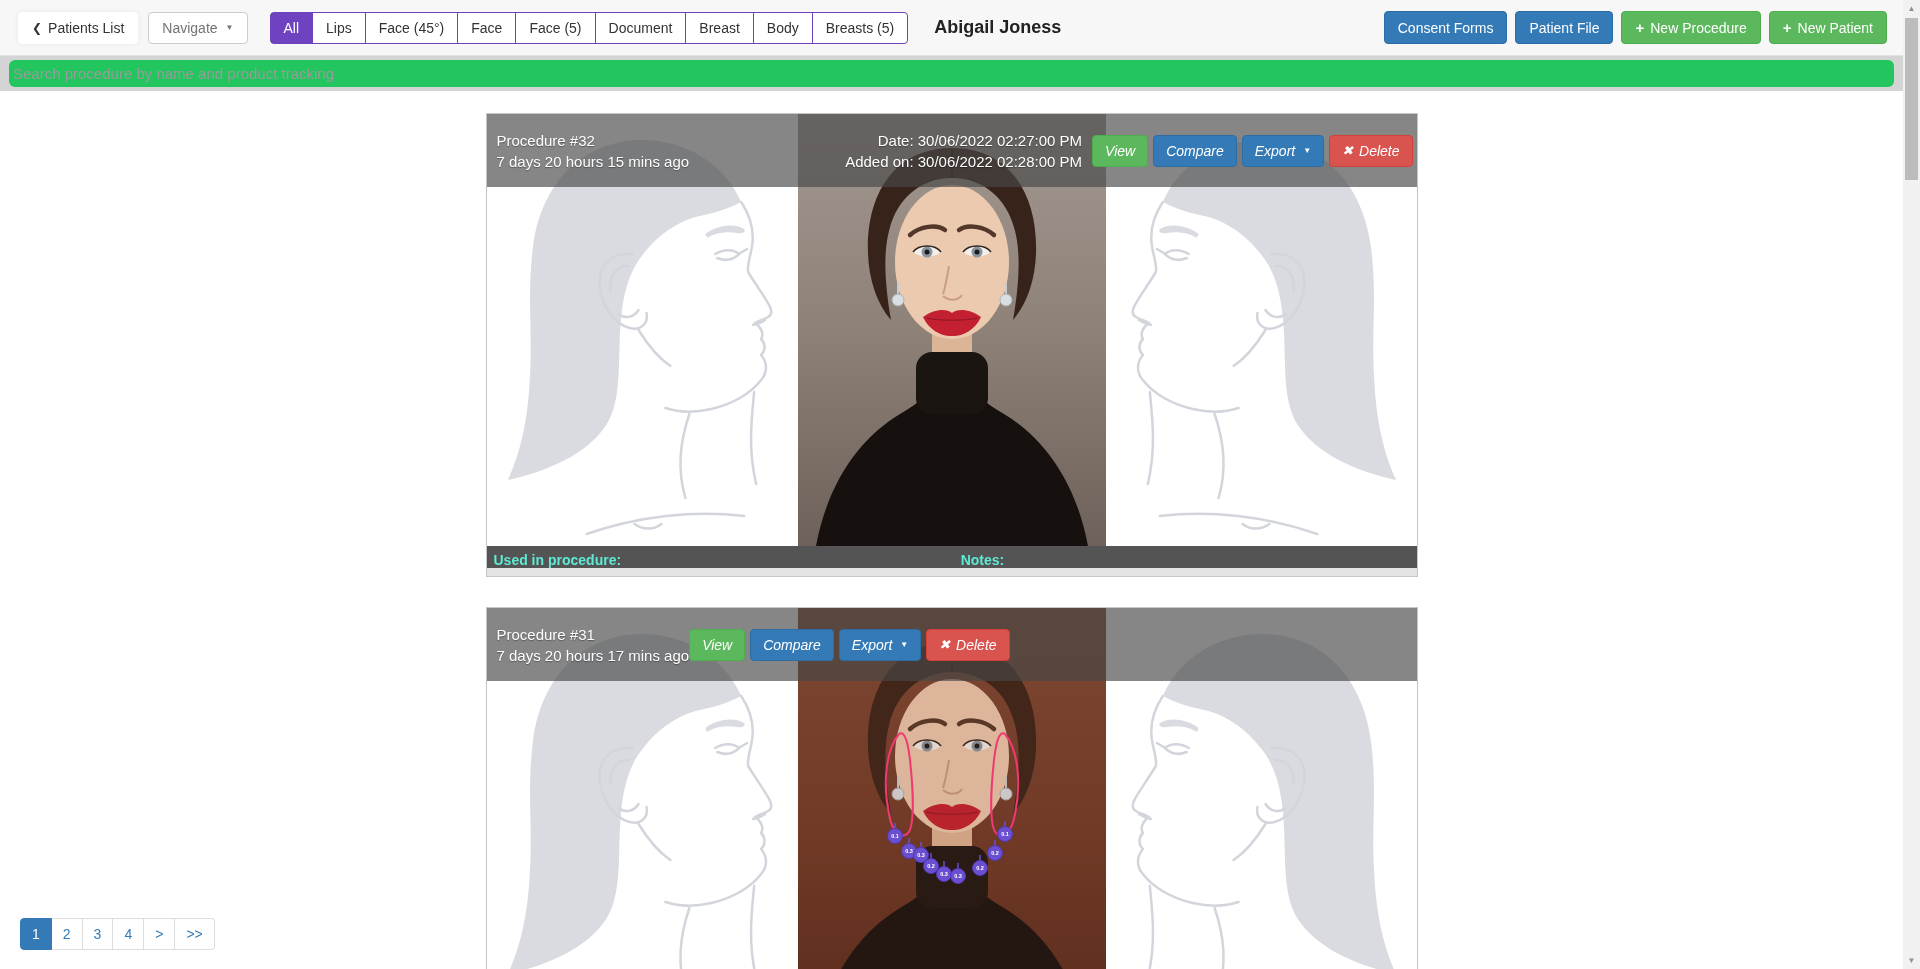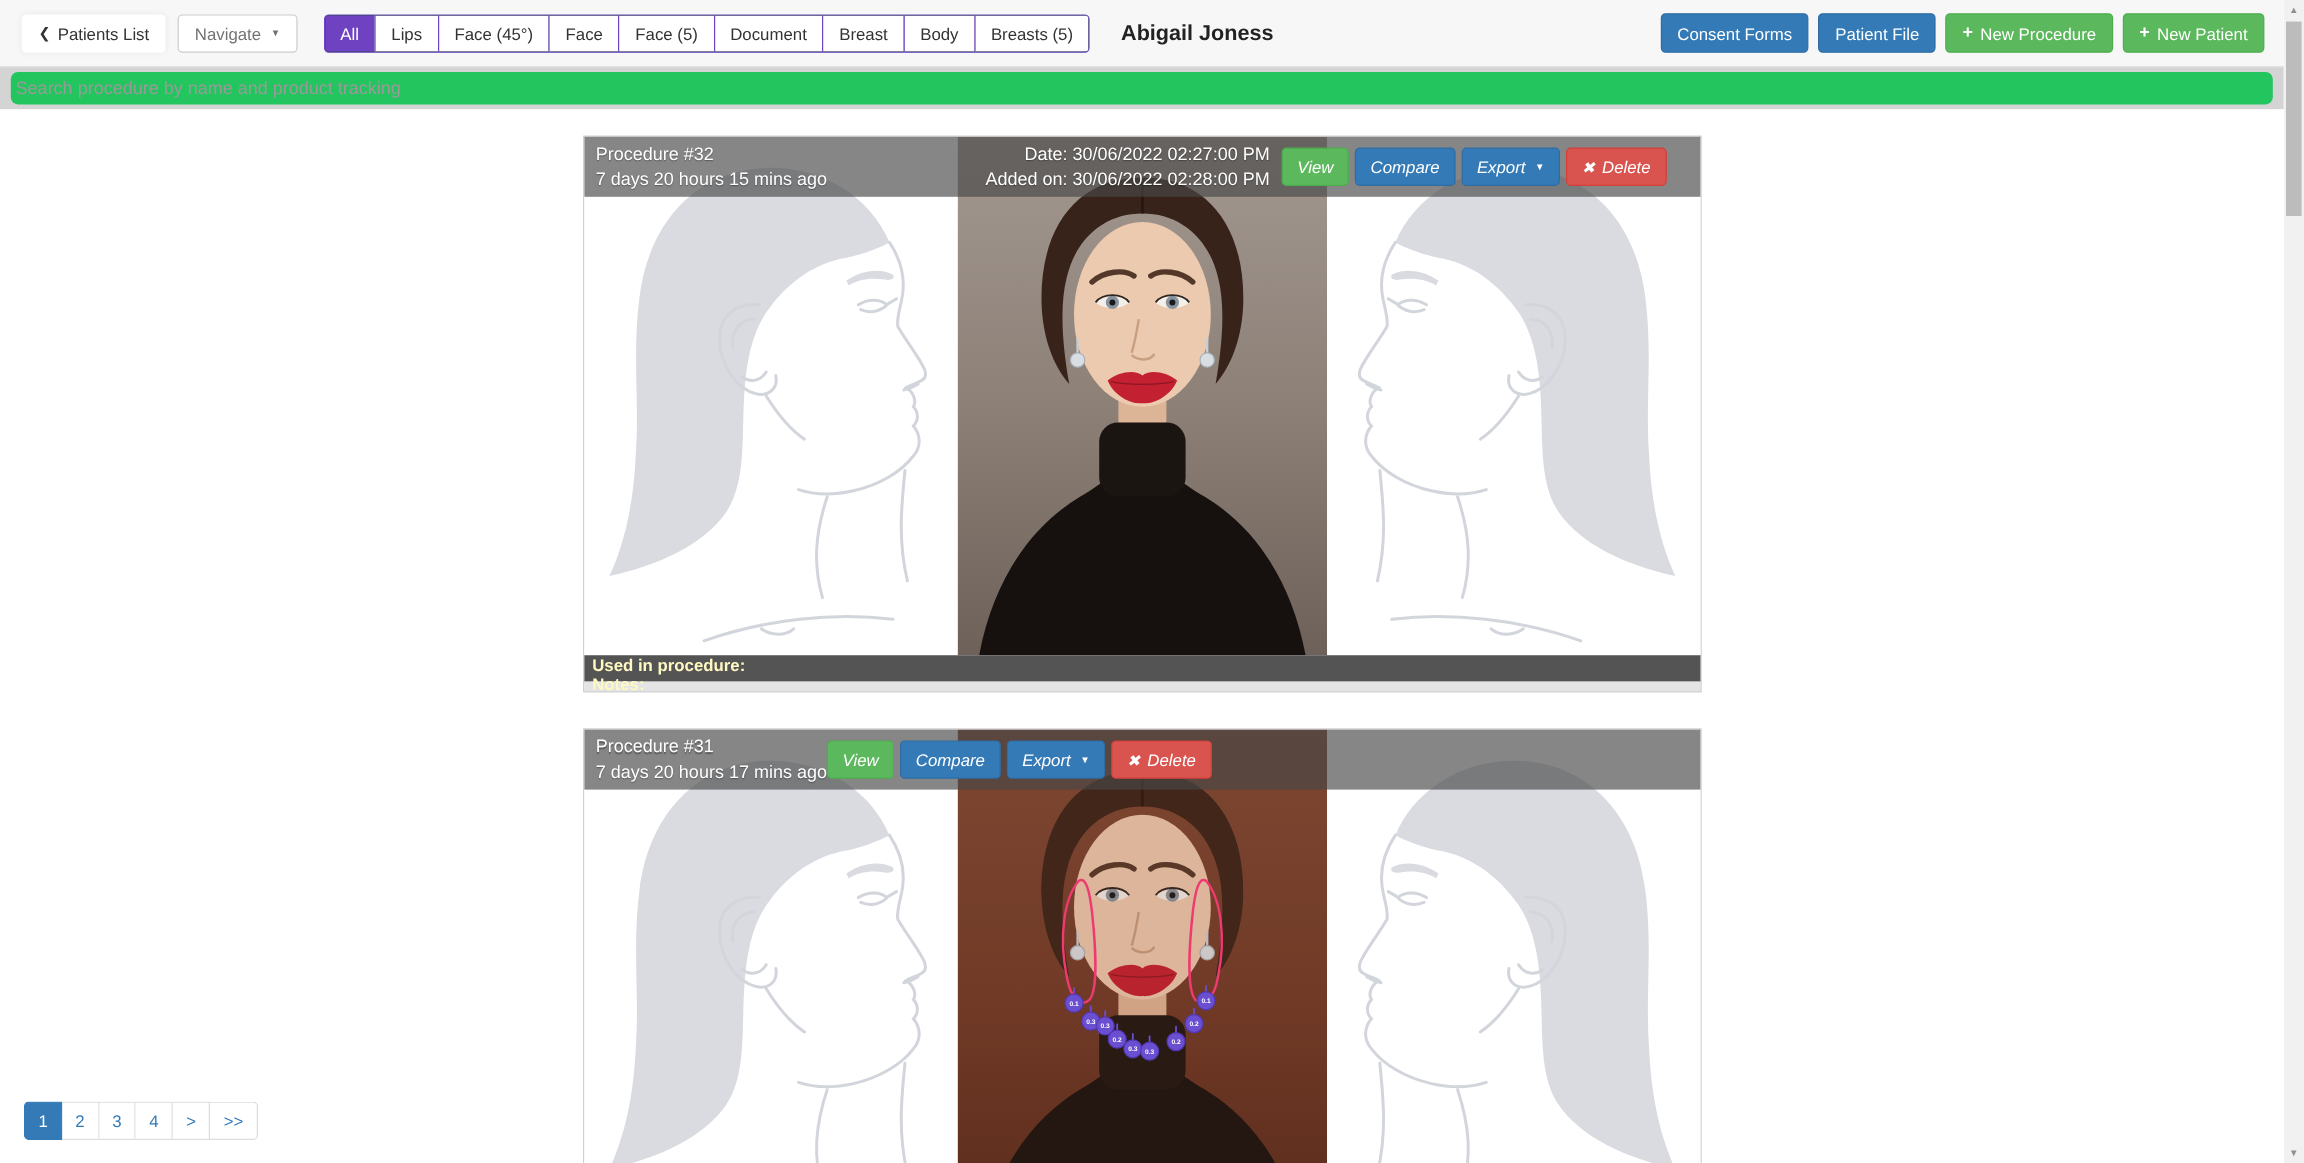--- a/index.html
+++ b/index.html
@@ -35,39 +35,39 @@
 
   
   .search-row { height:35px; background:#d4d4d4; display:flex; align-items:center; padding:0 9px; }
   .search-input { flex:1; height:27px; border:none; border-radius:6px; background:#22c55e;
                   font-size:15px; padding:0 4px; color:#555; outline:none; font-family:inherit; }
   .search-input::placeholder { color:#9a9a9a; }
 
   
   .content { display:flex; flex-direction:column; align-items:center; padding-top:22px; gap:30px; }
   .card { width:932px; background:#fff; border:1px solid #c6c6c6; position:relative; }
-  .card-header { position:absolute; top:0; left:0; right:0; height:50px; z-index:3;
+  .card-header { position:absolute; top:0; left:0; right:0; height:73px; z-index:3;
                  background:rgba(72,72,72,0.66); color:#fff; display:flex; align-items:center;
-                 padding:0 28px 0 10px; }
+                 padding:0 4px 0 10px; }
   .ch-left { display:flex; flex-direction:column; gap:4px; font-size:15px;
              text-shadow:0 1px 1px rgba(0,0,0,0.35); }
   .ch-dates { margin-left:auto; display:flex; flex-direction:column; gap:4px; font-size:15px;
               text-align:right; padding-right:10px; text-shadow:0 1px 1px rgba(0,0,0,0.35);align-items:flex-end; }
   .ch-actions { display:flex; gap:5px; }
   .ch-actions .btn { padding:7px 12px;font-style:italic; }
   .x-icon { font-size:13px; }
 
   .card-body { display:flex; height:432px; overflow:hidden; background:#fff; }
   .panel-side { flex:1; background:#fff; }
   .panel-photo { width:308px; }
   .panel-side svg, .panel-photo svg { width:100%; height:100%; display:block; }
   .mirror svg { transform:scaleX(-1); }
 
-  .card-footer { height:22px; background:#545454; color:#fef9c3; display:flex; align-items:flex-start;
-                 font-size:14px; font-weight:bold; padding:0 7px;flex-direction:column; }
+  .card-footer { height:22px; background:#545454; color:#5eead4; display:flex; align-items:flex-end;
+                 font-size:14px; font-weight:bold; padding:0 7px; }
   .cf-used { width:51%; }
   .card-strip { height:8px; background:#e4e4e4; }
 
   
   .pagination { position:fixed; left:20px; bottom:19px; display:flex; z-index:10; }
   .page-item { min-width:29px; padding:7px 11px; font-size:14px; text-align:center;
                color:var(--blue,#337ab7); background:#fff; border:1px solid #ddd;
                border-left:none; cursor:pointer; }
   .page-item:first-child { border-left:1px solid #ddd; border-radius:4px 0 0 4px; }
   .page-item:last-child { border-radius:0 4px 4px 0; }

